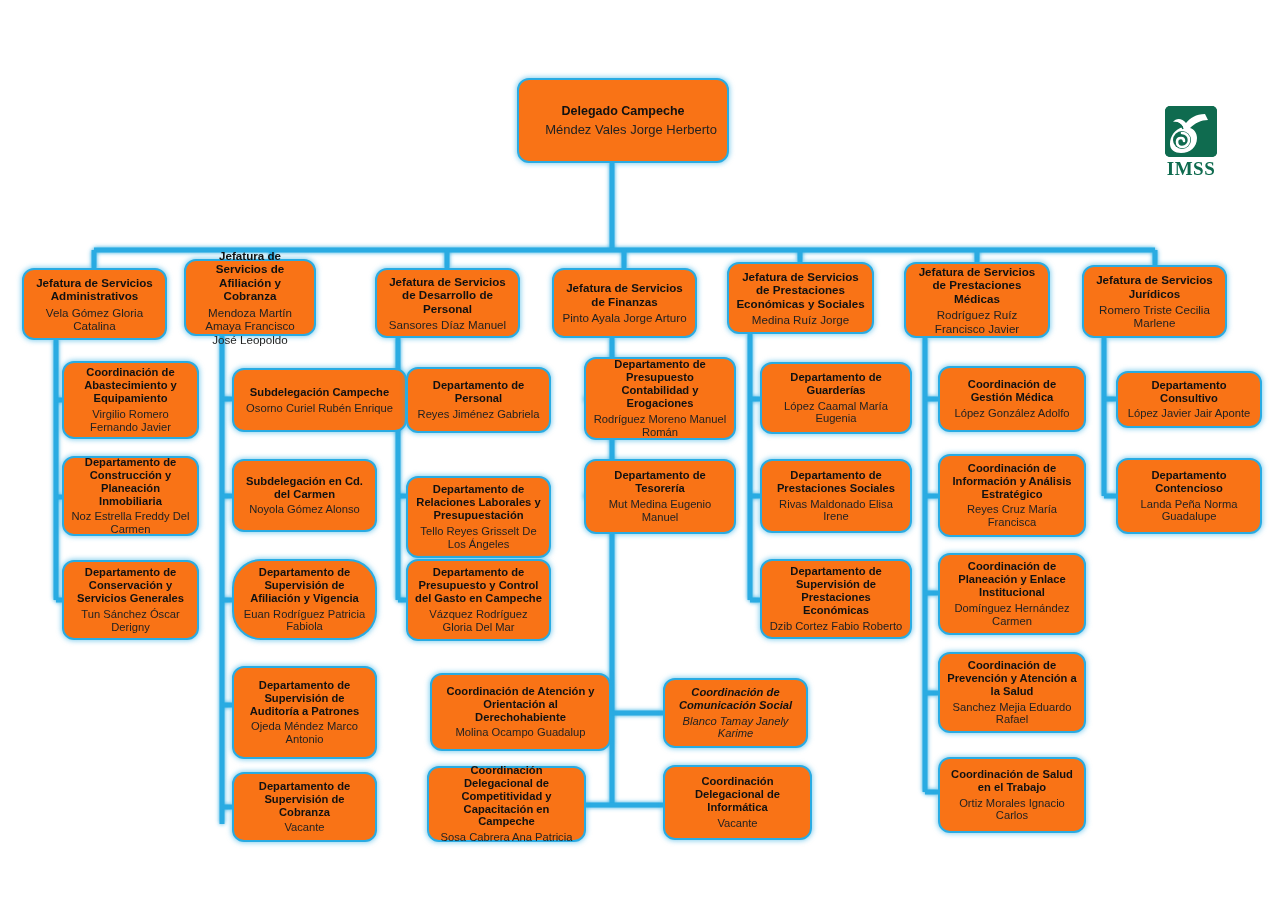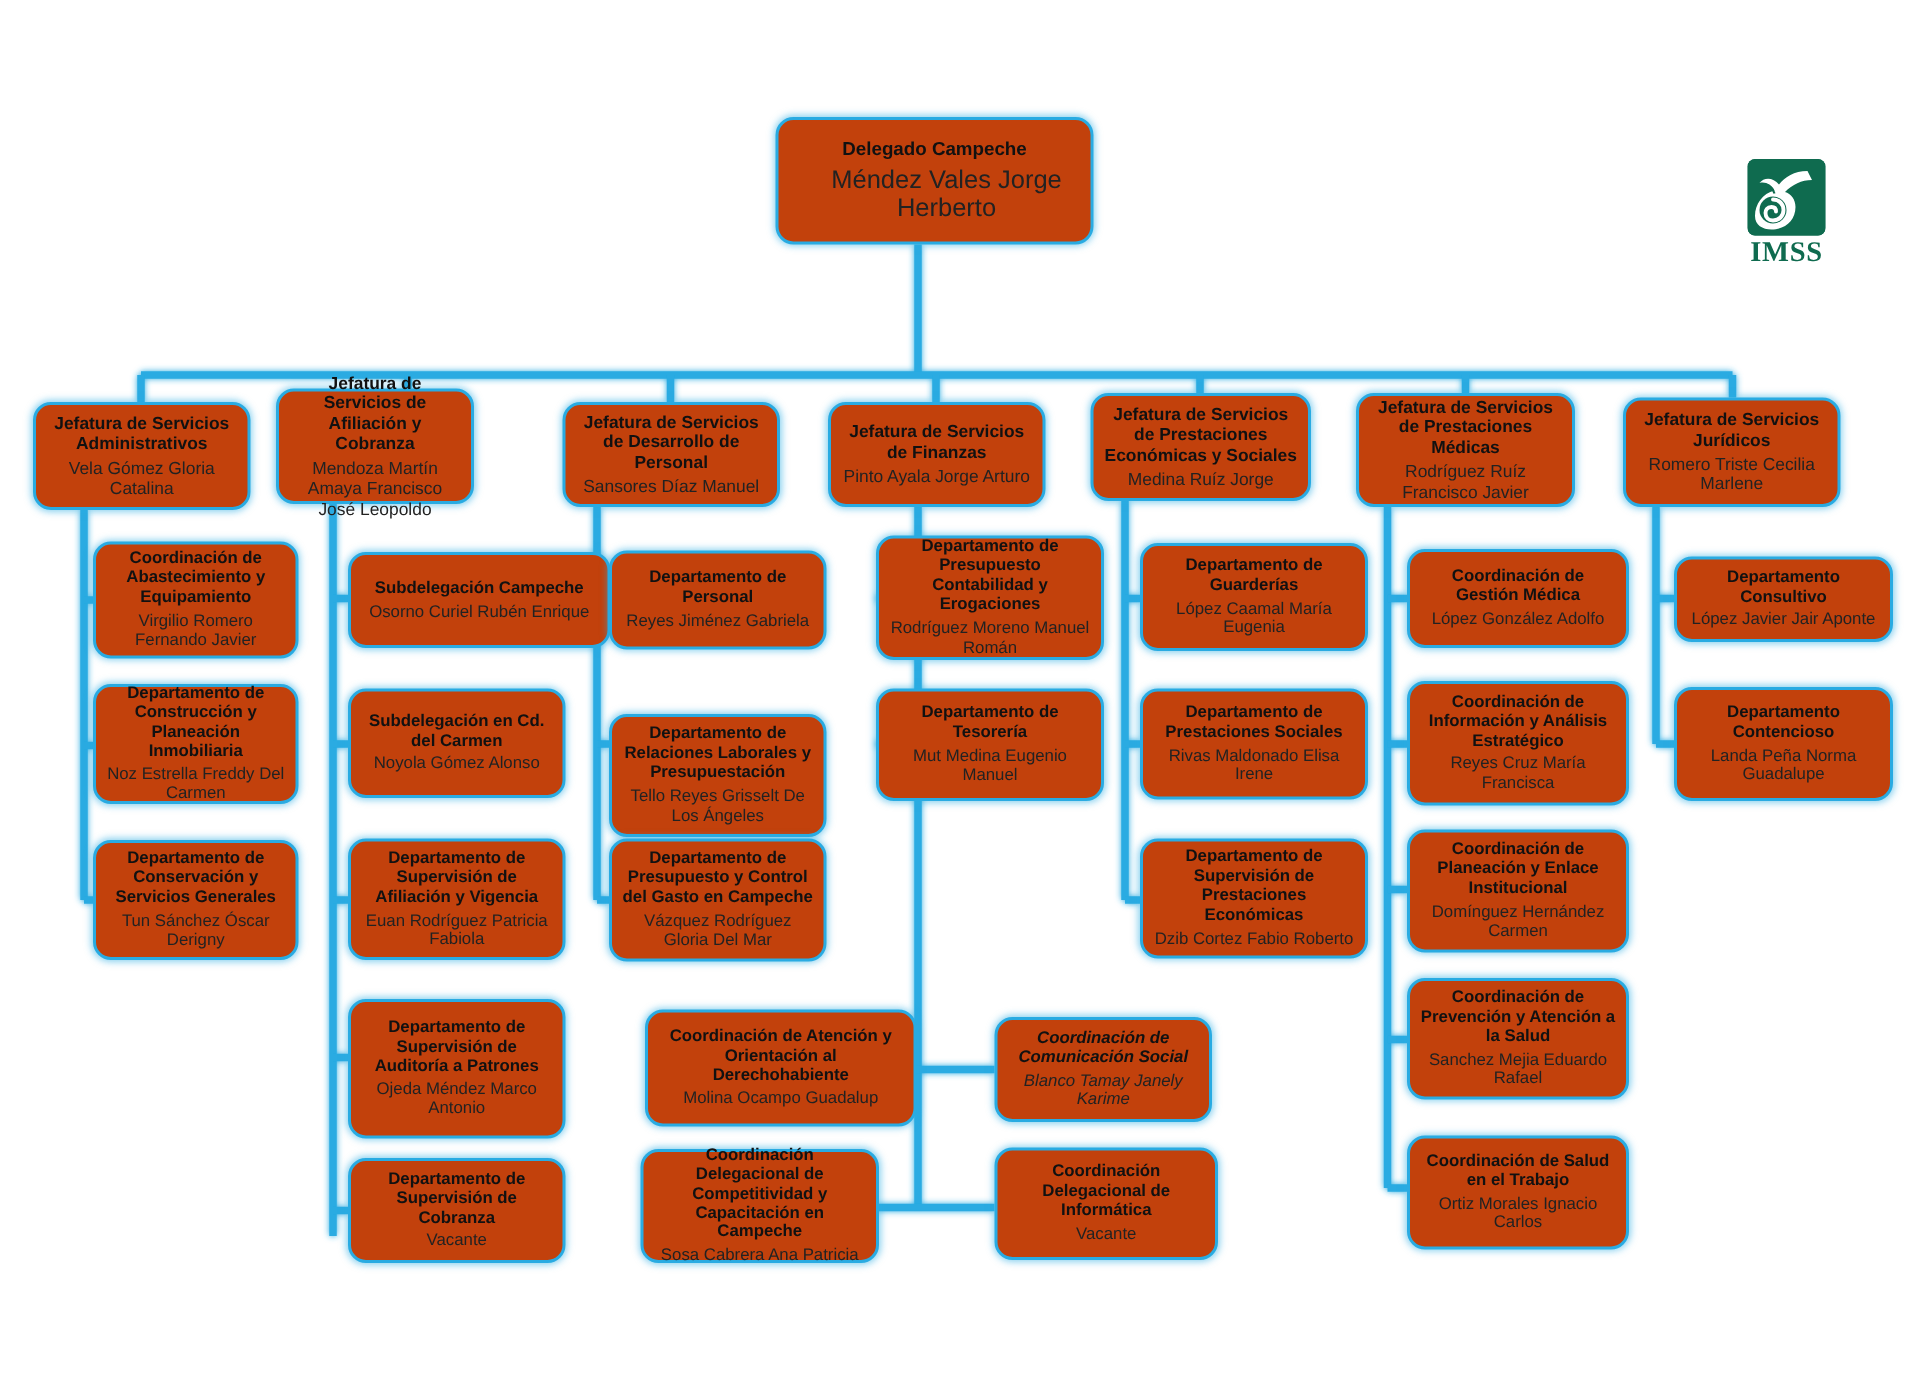--- a/index.html
+++ b/index.html
@@ -26,21 +26,21 @@
     left: 0; top: 0;
     width: 1284px;
     height: 919px;
     pointer-events: none;
   }
 
   
   .node {
     position: absolute;
     box-sizing: border-box;
-    background: #c2410c;
+    background: #f97316;
     border: 2.5px solid #29abe2;
     border-radius: 12px;
     box-shadow: 0 0 5px 1px rgba(41,171,226,0.55);
     display: flex;
     flex-direction: column;
     align-items: center;
     justify-content: center;
     text-align: center;
     padding: 5px 7px;
     z-index: 5;
@@ -51,21 +51,21 @@
     line-height: 1.16;
   }
   .node .person {
     color: #222222;
     line-height: 1.16;
     margin-top: 3px;
   }
 
   
   .t-root .title { font-size: 12.5px; }
-  .t-root .person { font-size: 17px; margin-left: 16px; }
+  .t-root .person { font-size: 13px; margin-left: 16px; }
 
   .t-head .title { font-size: 11.6px; }
   .t-head .person { font-size: 11.6px; }
 
   .t-sub .title { font-size: 11.2px; }
   .t-sub .person { font-size: 11.2px; }
 
   
   #logo {
     position: absolute;
@@ -224,21 +224,21 @@
   </div>
 
   <div class="node t-sub" style="left:232px; top:368px; width:175px; height:64px;">
     <div class="title">Subdelegación Campeche</div>
     <div class="person">Osorno Curiel Rubén Enrique</div>
   </div>
   <div class="node t-sub" style="left:232px; top:459px; width:145px; height:73px;">
     <div class="title">Subdelegación en Cd. del Carmen</div>
     <div class="person">Noyola Gómez Alonso</div>
   </div>
-  <div class="node t-sub" style="left:232px; top:559px; width:145px; height:81px;">
+  <div class="node t-sub" style="left:232px; top:559px; width:145px; height:81px;border-radius:29px;">
     <div class="title">Departamento de Supervisión de Afiliación y Vigencia</div>
     <div class="person">Euan Rodríguez Patricia Fabiola</div>
   </div>
   <div class="node t-sub" style="left:232px; top:666px; width:145px; height:93px;">
     <div class="title">Departamento de Supervisión de Auditoría a Patrones</div>
     <div class="person">Ojeda Méndez Marco Antonio</div>
   </div>
   <div class="node t-sub" style="left:232px; top:772px; width:145px; height:70px;">
     <div class="title">Departamento de Supervisión de Cobranza</div>
     <div class="person">Vacante</div>

